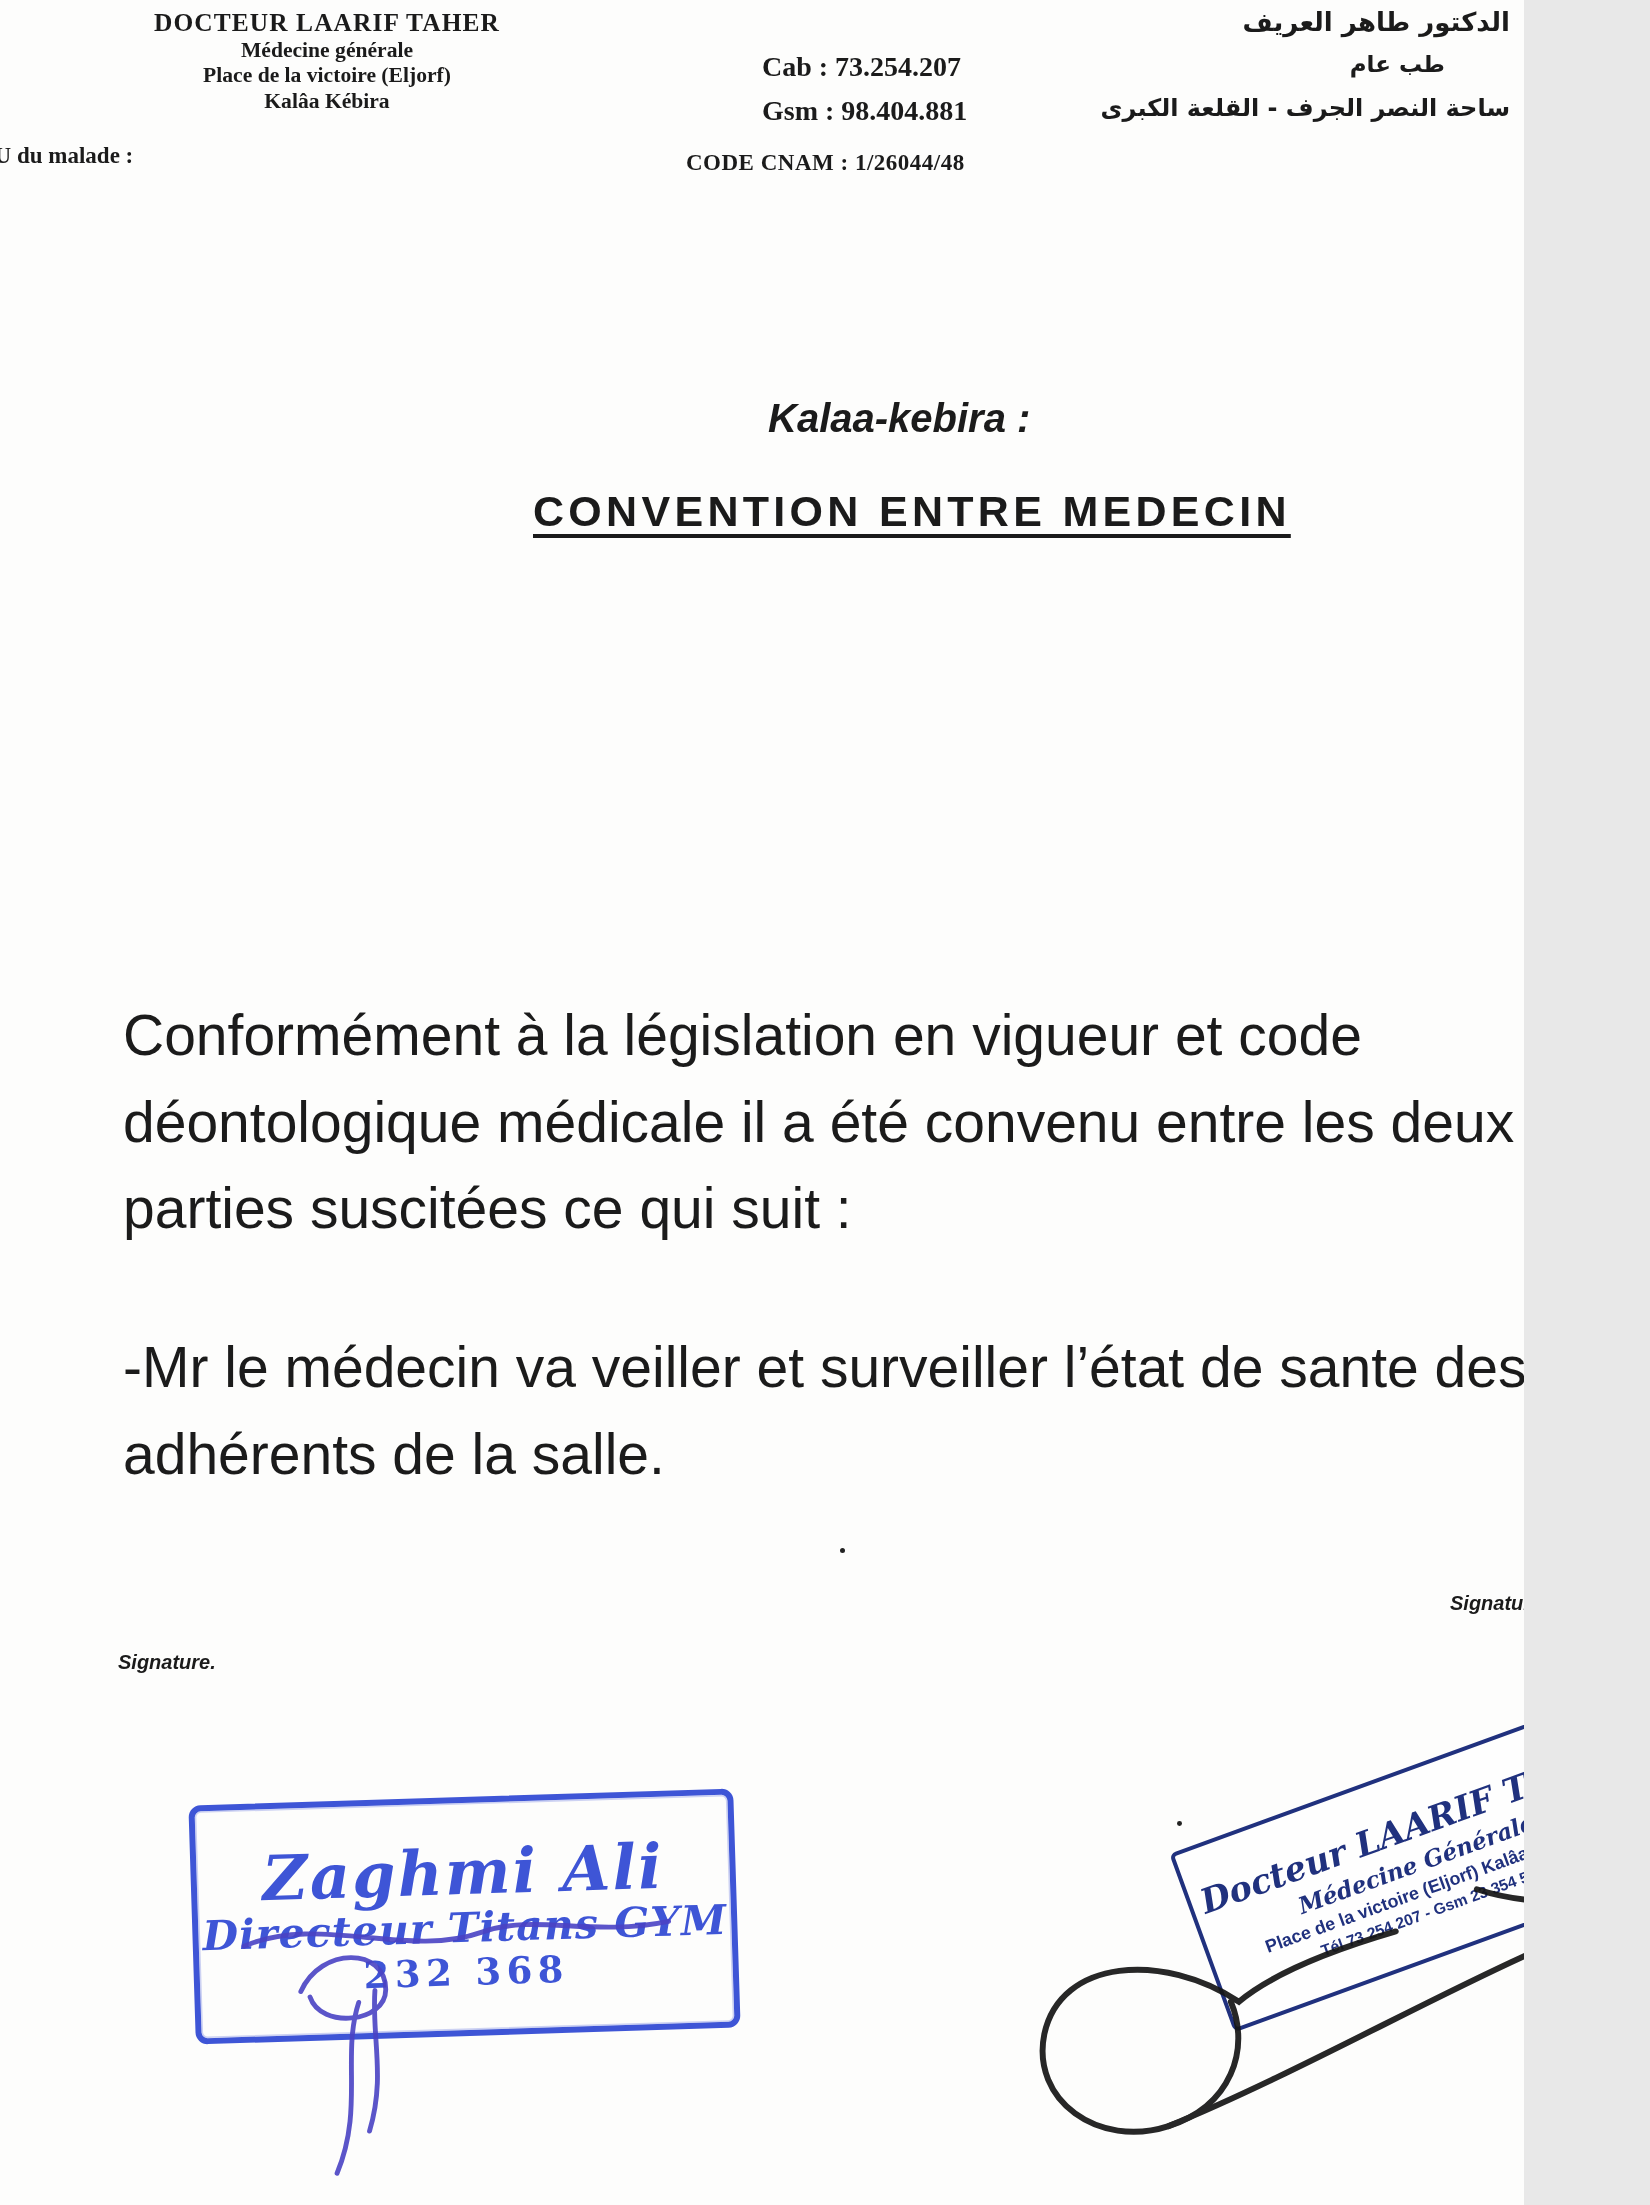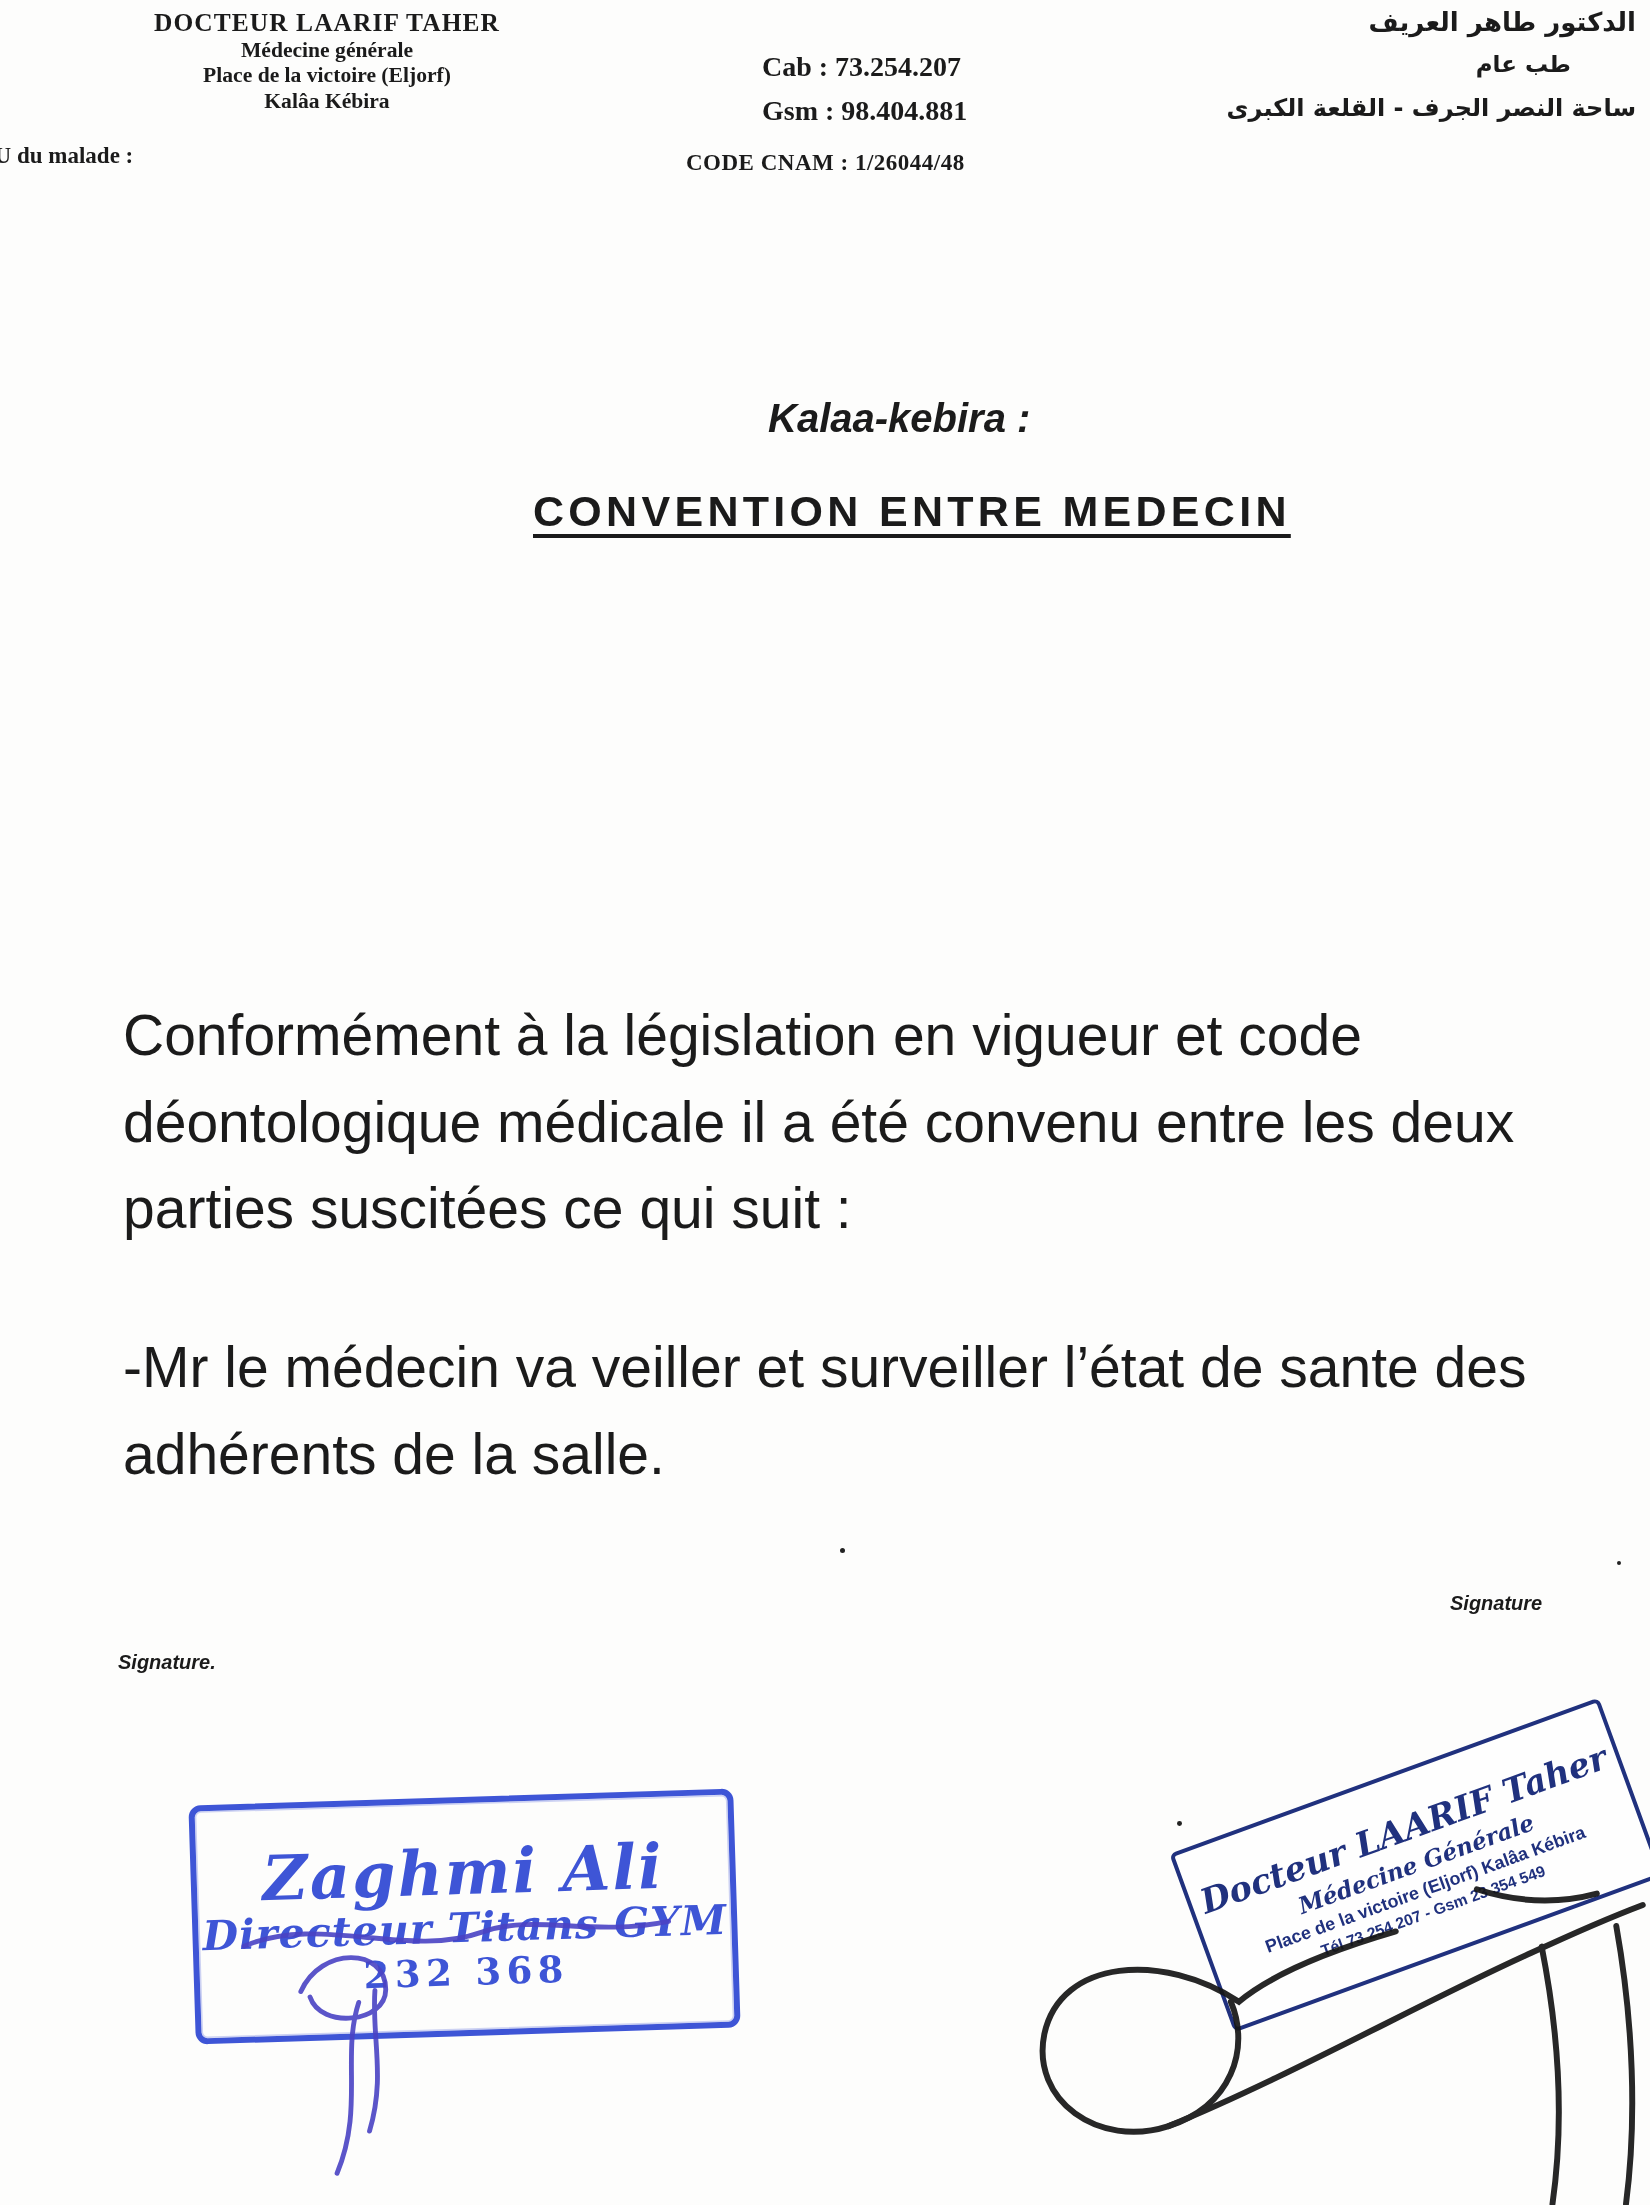--- a/index.html
+++ b/index.html
@@ -1,18 +1,18 @@
 <!DOCTYPE html>
 <html style="font-size:8.7px"><head>
 <meta charset="utf-8">
 <style>
   html,body{margin:0;padding:0;background:#e8e8e8;}
   .page{
     position:relative;
-    width:1650px;height:2205px;
+    width:1524px;height:2205px;
     background:#fdfdfc;
     overflow:hidden;
     font-family:"Liberation Sans", sans-serif;
     color:#1b1b1b;
   }
   
   .hdr-left{
     position:absolute;left:70px;top:7.6px;width:514px;
     text-align:center;font-family:"Liberation Serif", serif;font-weight:bold;
     line-height:1.18;

